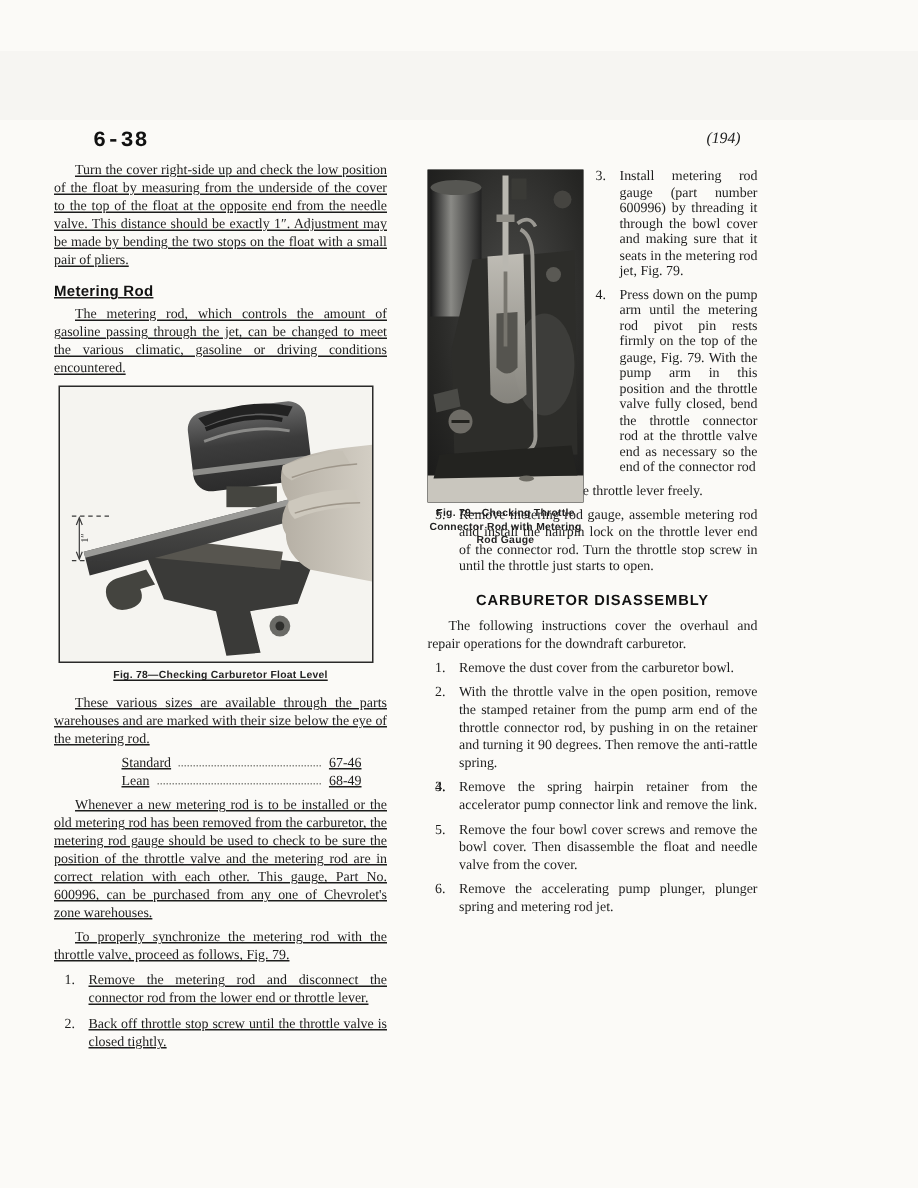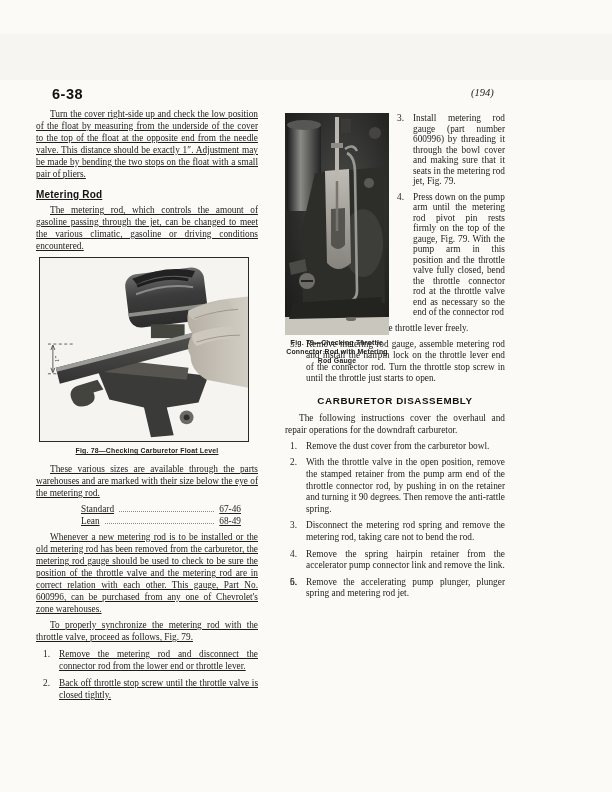--- a/index.html
+++ b/index.html
@@ -8,22 +8,22 @@
     background:#e9e9e9;
     font-family:"Liberation Serif","DejaVu Serif",serif;
   }
   .page{
     position:relative;width:612px;height:792px;overflow:hidden;
     background:#fbfaf7;
     color:#1d1d1d;
   }
   .scan-band{position:absolute;left:0;top:34px;width:612px;height:46px;background:rgba(60,60,55,0.025);}
   .pnum-left{
-    position:absolute;left:52px;top:86px;
-    font-family:Liberation Sans, sans-serif;
+    position:absolute;left:62px;top:86px;
+    font-family:Liberation Mono, monospace;
     font-weight:800;font-size:14.5px;letter-spacing:.5px;color:#111;
   }
   .pnum-right{
     position:absolute;left:471px;top:87px;
     font-size:10.5px;color:#222;font-style:italic;
   }
   .col-left{position:absolute;left:36px;top:108px;width:222px;text-decoration:underline;}
   .col-right{position:absolute;left:285px;top:113px;width:220px;}
   p.body{
     margin:0;font-size:9.3px;line-height:12px;text-align:justify;color:#1d1d1d;
@@ -255,27 +255,27 @@
     <div class="li rc-li">
       <span class="num">1.</span>
       <span>Remove the dust cover from the carburetor bowl.</span>
     </div>
     <div class="li rc-li">
       <span class="num">2.</span>
       <span>With the throttle valve in the open position, remove the stamped retainer from the pump arm end of the throttle connector rod, by pushing in on the retainer and turning it 90 degrees. Then remove the anti-rattle spring.</span>
     </div>
     <div class="li rc-li">
       <span class="num">3.</span>
-      <span>Disconnect the metering rod spring and remove the metering rod, taking care not to bend the rod.</span>
     </div>
     <div class="li rc-li">
       <span class="num">4.</span>
       <span>Remove the spring hairpin retainer from the accelerator pump connector link and remove the link.</span>
     </div>
     <div class="li rc-li">
       <span class="num">5.</span>
+      <span>Remove the four bowl cover screws and remove the bowl cover. Then disassemble the float and needle valve from the cover.</span>
     </div>
     <div class="li rc-li">
       <span class="num">6.</span>
       <span>Remove the accelerating pump plunger, plunger spring and metering rod jet.</span>
     </div>
   </div>
 </div>
 
 </body></html>

